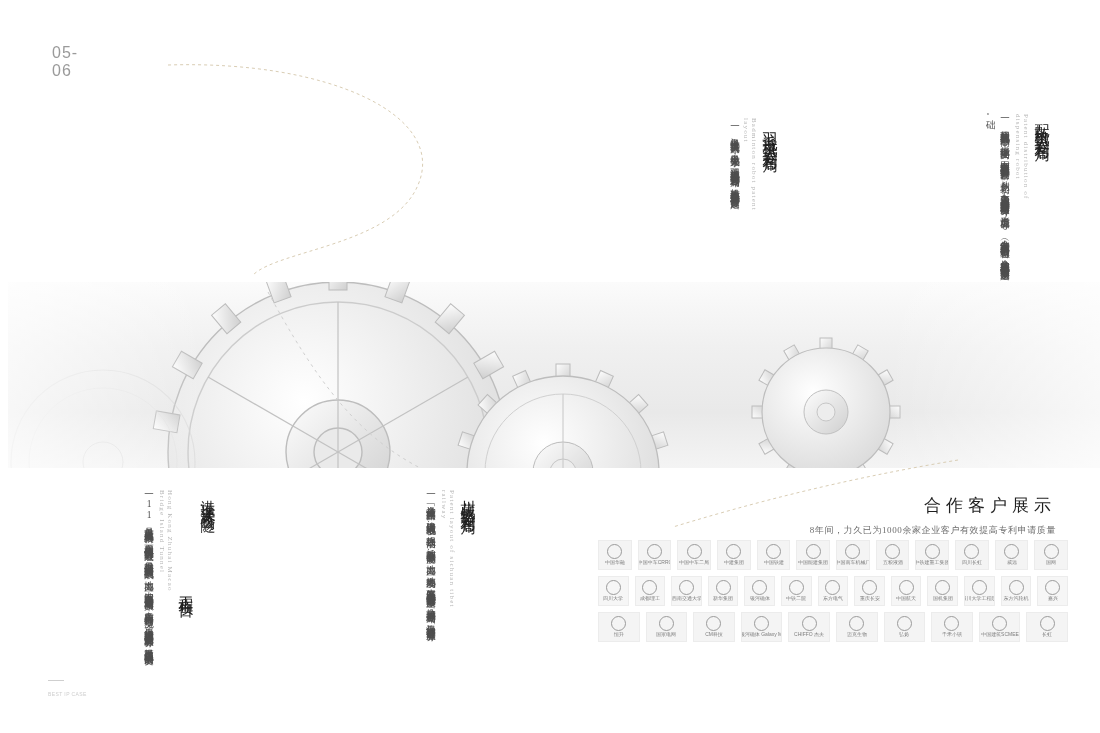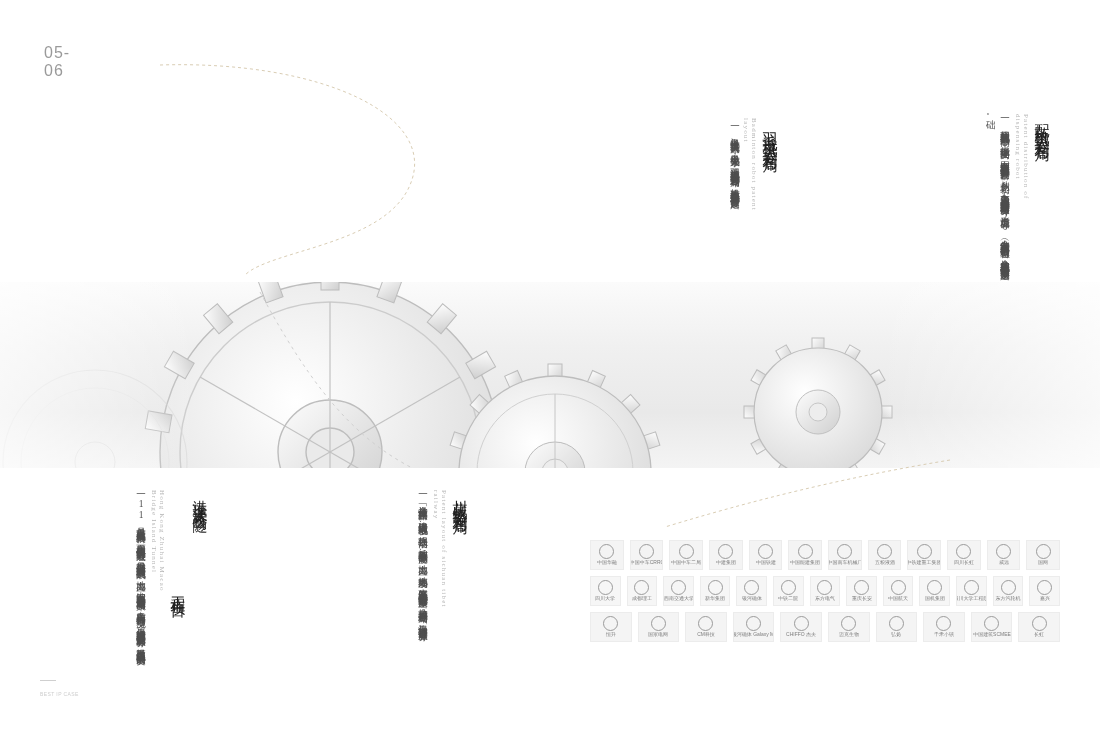--- a/index.html
+++ b/index.html
@@ -4,21 +4,21 @@
 <style>
   html,body{margin:0;padding:0;}
   body{
     width:1100px;height:733px;
     background:#ffffff;
     font-family:"Liberation Serif","DejaVu Serif",serif;
     color:#2b2b2b;
     overflow:hidden;
     position:relative;
   }
-  .page{position:absolute;inset:0;}
+  .page{position:absolute;inset:0;margin-left:8px;}
 
   
   .page-number{
     position:absolute;left:44px;top:44px;
     font-size:16px;line-height:1.15;
     color:#9a9a9a;letter-spacing:1px;
     font-family:"Liberation Sans",sans-serif;
   }
 
   
@@ -309,20 +309,24 @@
     <div class="vtext vbody">一 被誉作「最难建的铁路」，建设者围绕地形地貌、板块强烈活动、地质断裂和高原度敏感、高地应力、高地热频发、生态脆弱以及地质灾害和地震活跃等诸多难题，技术和成果进行专利布局，为保护「最美铁路」提供专业服务。</div>
   </div>
 
   <div id="b2">
     <div class="vtext vtitle">港珠澳大桥岛隧</div>
     <div class="vtext vtitle sub">工程项目</div>
     <div class="vlatin">Hong Kong Zhuhai Macao Bridge Island Tunnel</div>
     <div class="vtext vbody">一 11月前世界上已建成或长跨最大桥，面积最大价值最长的沉管海底隧道，是世界强烈活动最难断裂和最的挑战、高地应力、山坡沉重力久负责该项目专利策划与布局以来，多次与工程师进行沟通交流，为保护最难建设的成果提供了最优质的工程服务，提高覆盖了超级工程申请的由来赞叹。</div>
   </div>
 
+  <div class="clients-head">
+    <div class="ttl">合作客户展示</div>
+    <div class="sub">8年间，力久已为1000余家企业客户有效提高专利申请质量</div>
+  </div>
 
   <div class="logo-grid" id="logo-grid">
       <div class="logo-row">
         <div class="logo-cell">
           <div class="logo-inner">
             <div class="logo-mark"></div>
             <span>中国华融</span>
           </div>
         </div>
         <div class="logo-cell">

